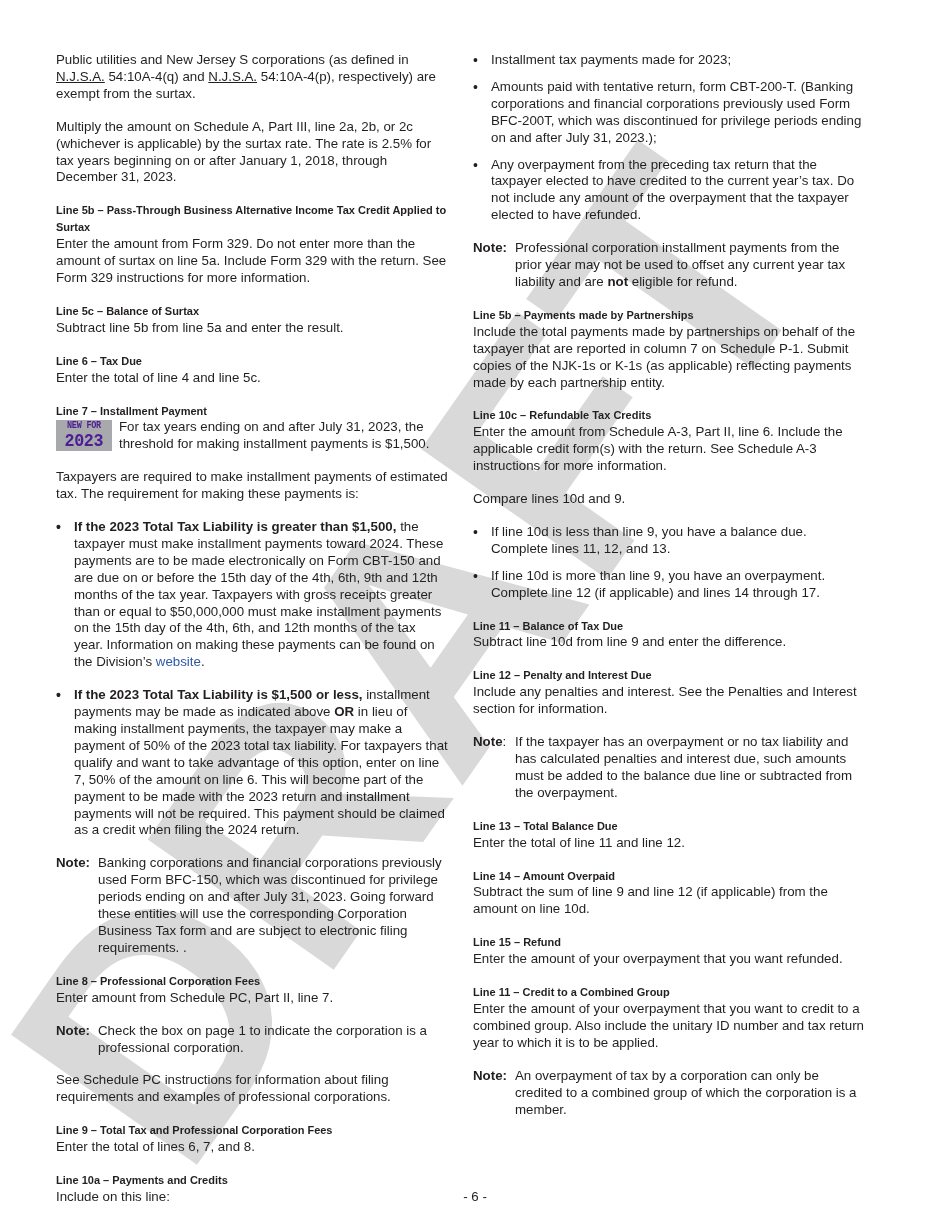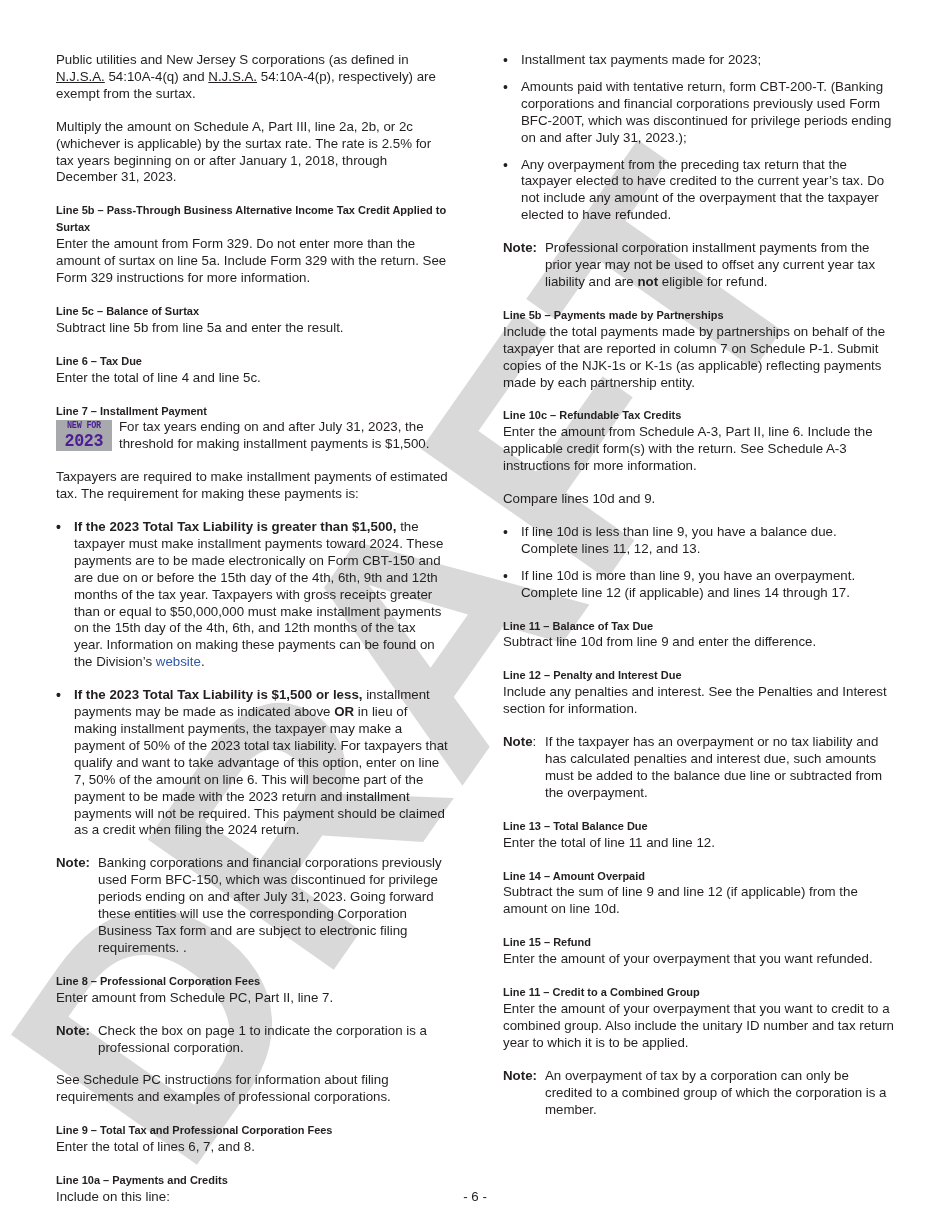--- a/index.html
+++ b/index.html
@@ -10,21 +10,21 @@
     }
     .watermark {
       position: absolute; left: 0; top: 0; width: 950px; height: 1230px;
       pointer-events: none; z-index: 0;
     }
     .watermark svg { width: 100%; height: 100%; }
     .col {
       position: absolute; top: 52px; z-index: 1;
     }
     .col-left { left: 56px; width: 392px; }
-    .col-right { left: 503px; width: 392px; }
+    .col-right { left: 473px; width: 392px; }
     p { margin: 0 0 16px 0; }
     .sec { margin: 0 0 16px 0; }
     .sec h3 { margin: 0; font-size: 11px; font-weight: bold; line-height: 16.9px; }
     .sec .body { margin: 0; }
     .u { text-decoration: underline; }
     a.link { color: #2e58a8; }
     ul.bul { list-style: none; margin: 0 0 16px 0; padding: 0; }
     ul.bul li { position: relative; padding-left: 18px; margin-bottom: 10px; }
     ul.bul li:last-child { margin-bottom: 0; }
     ul.bul li::before {

